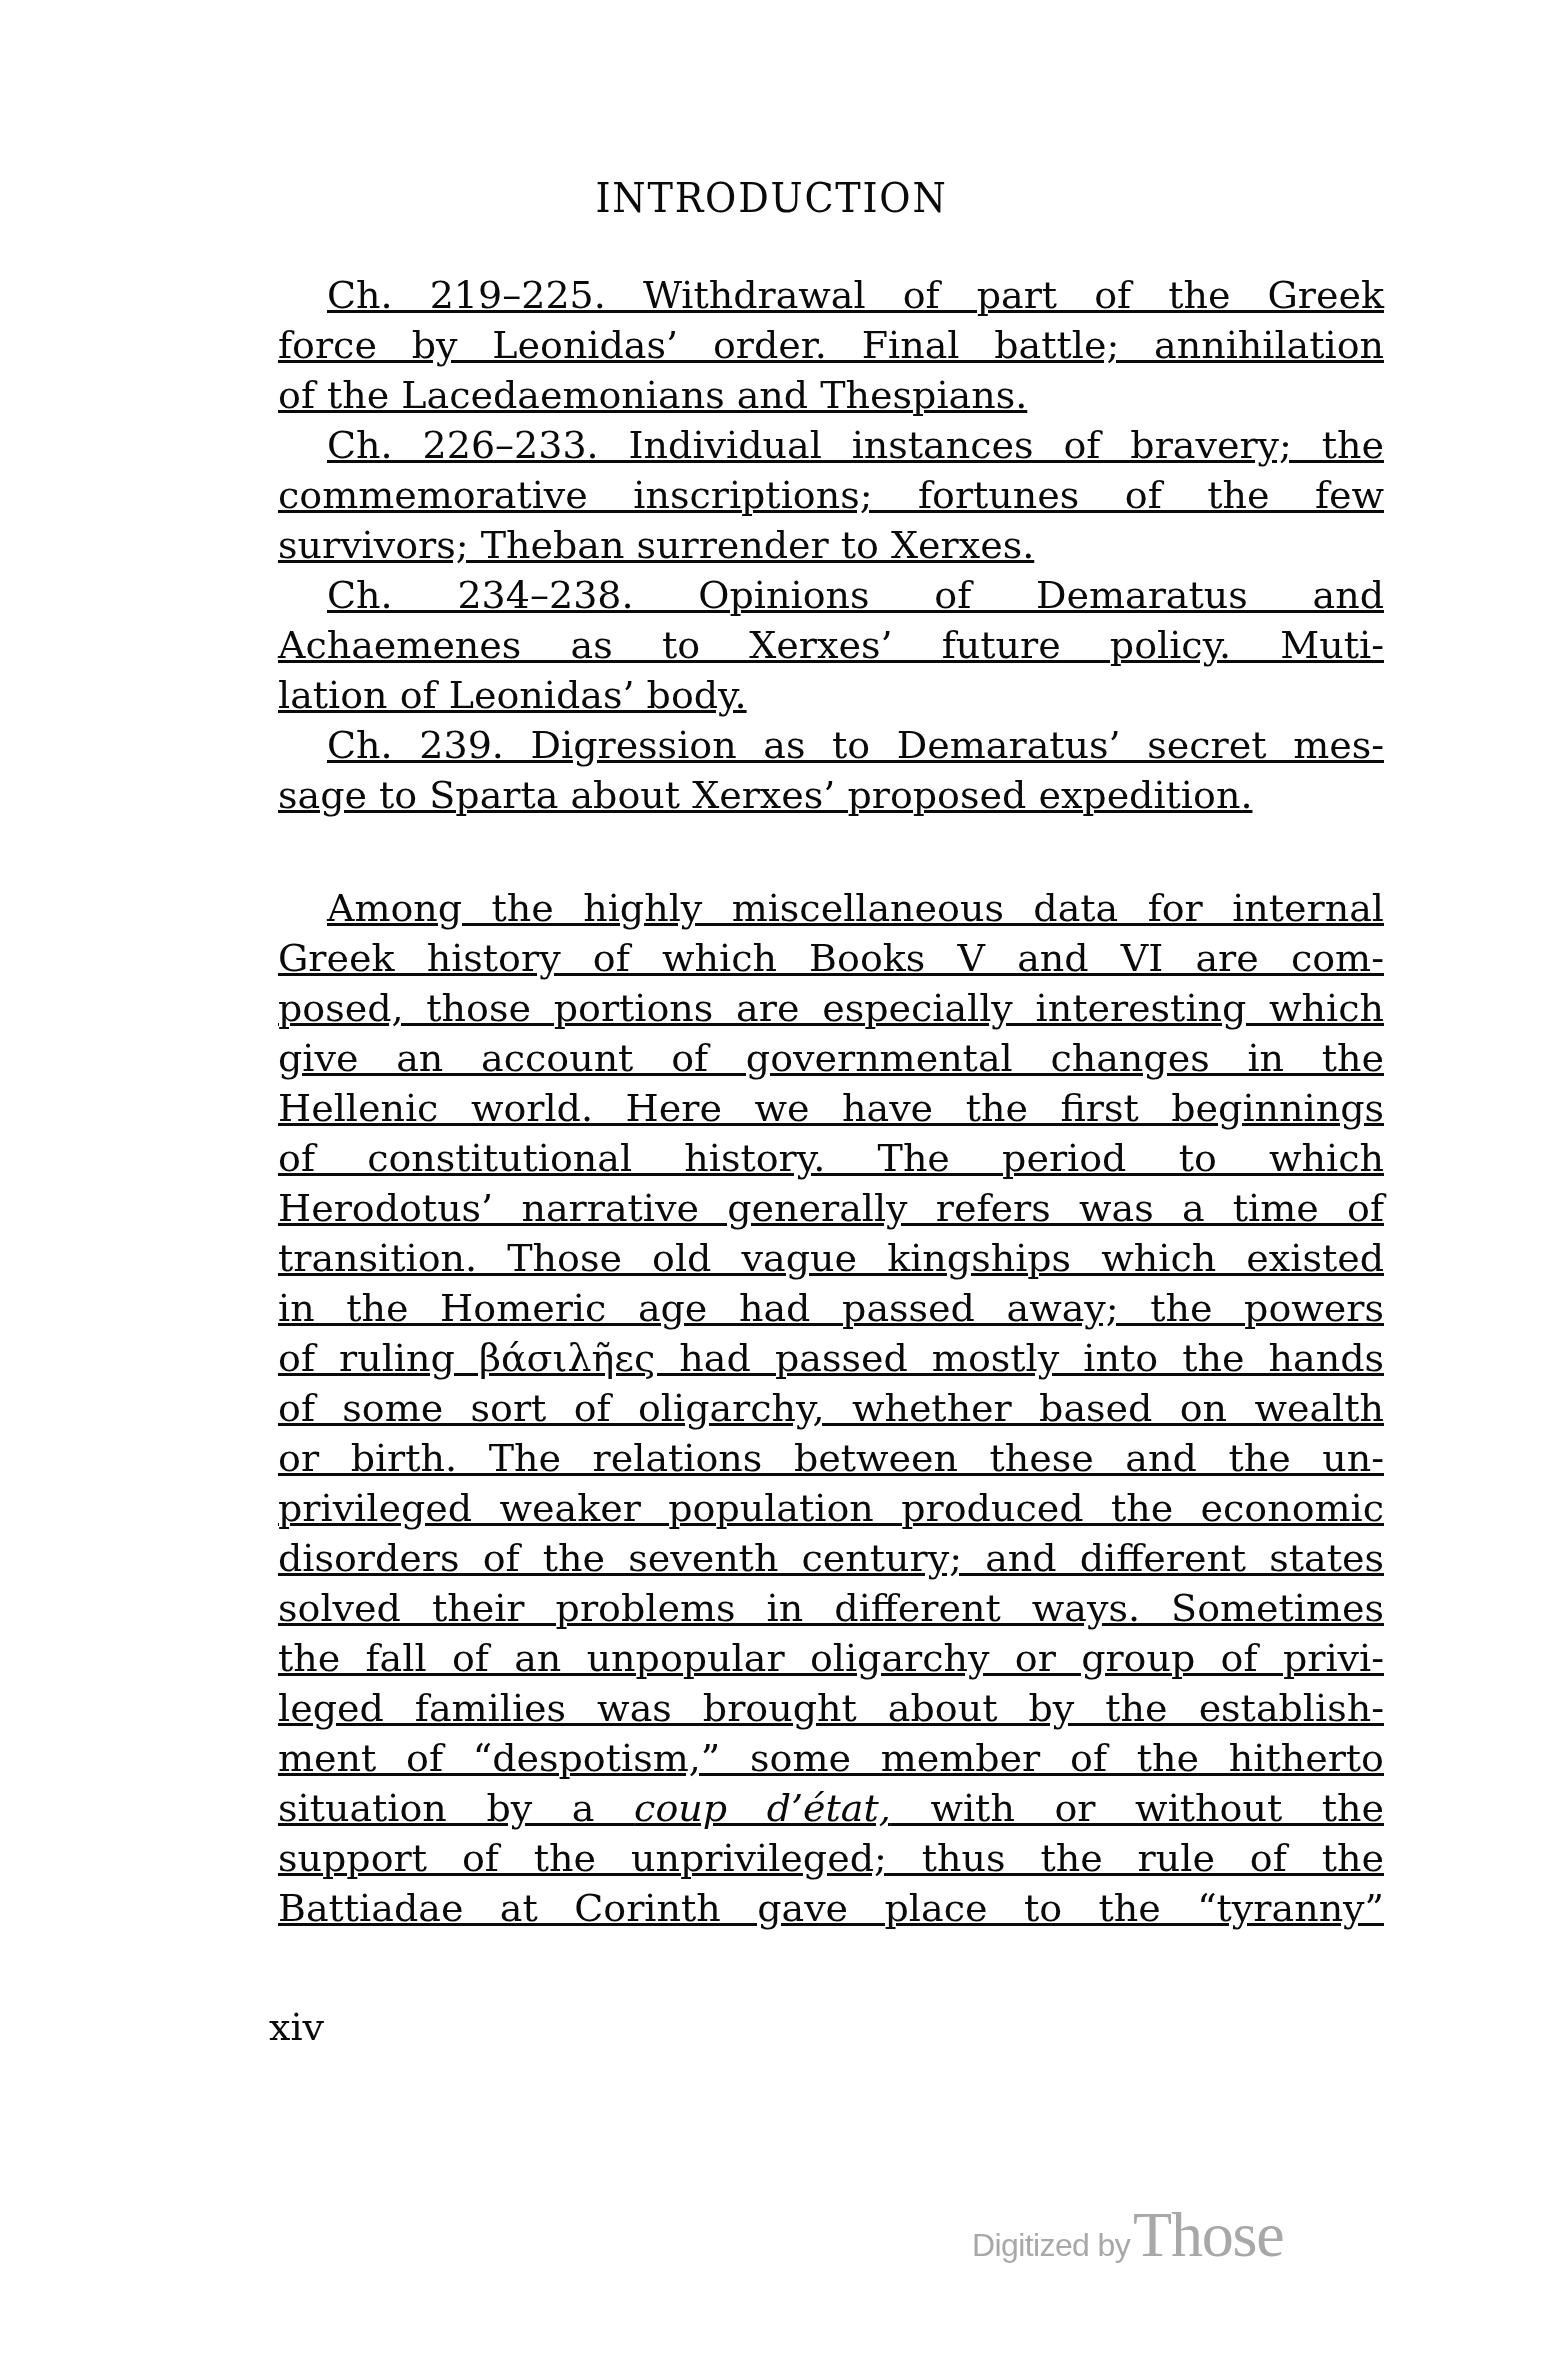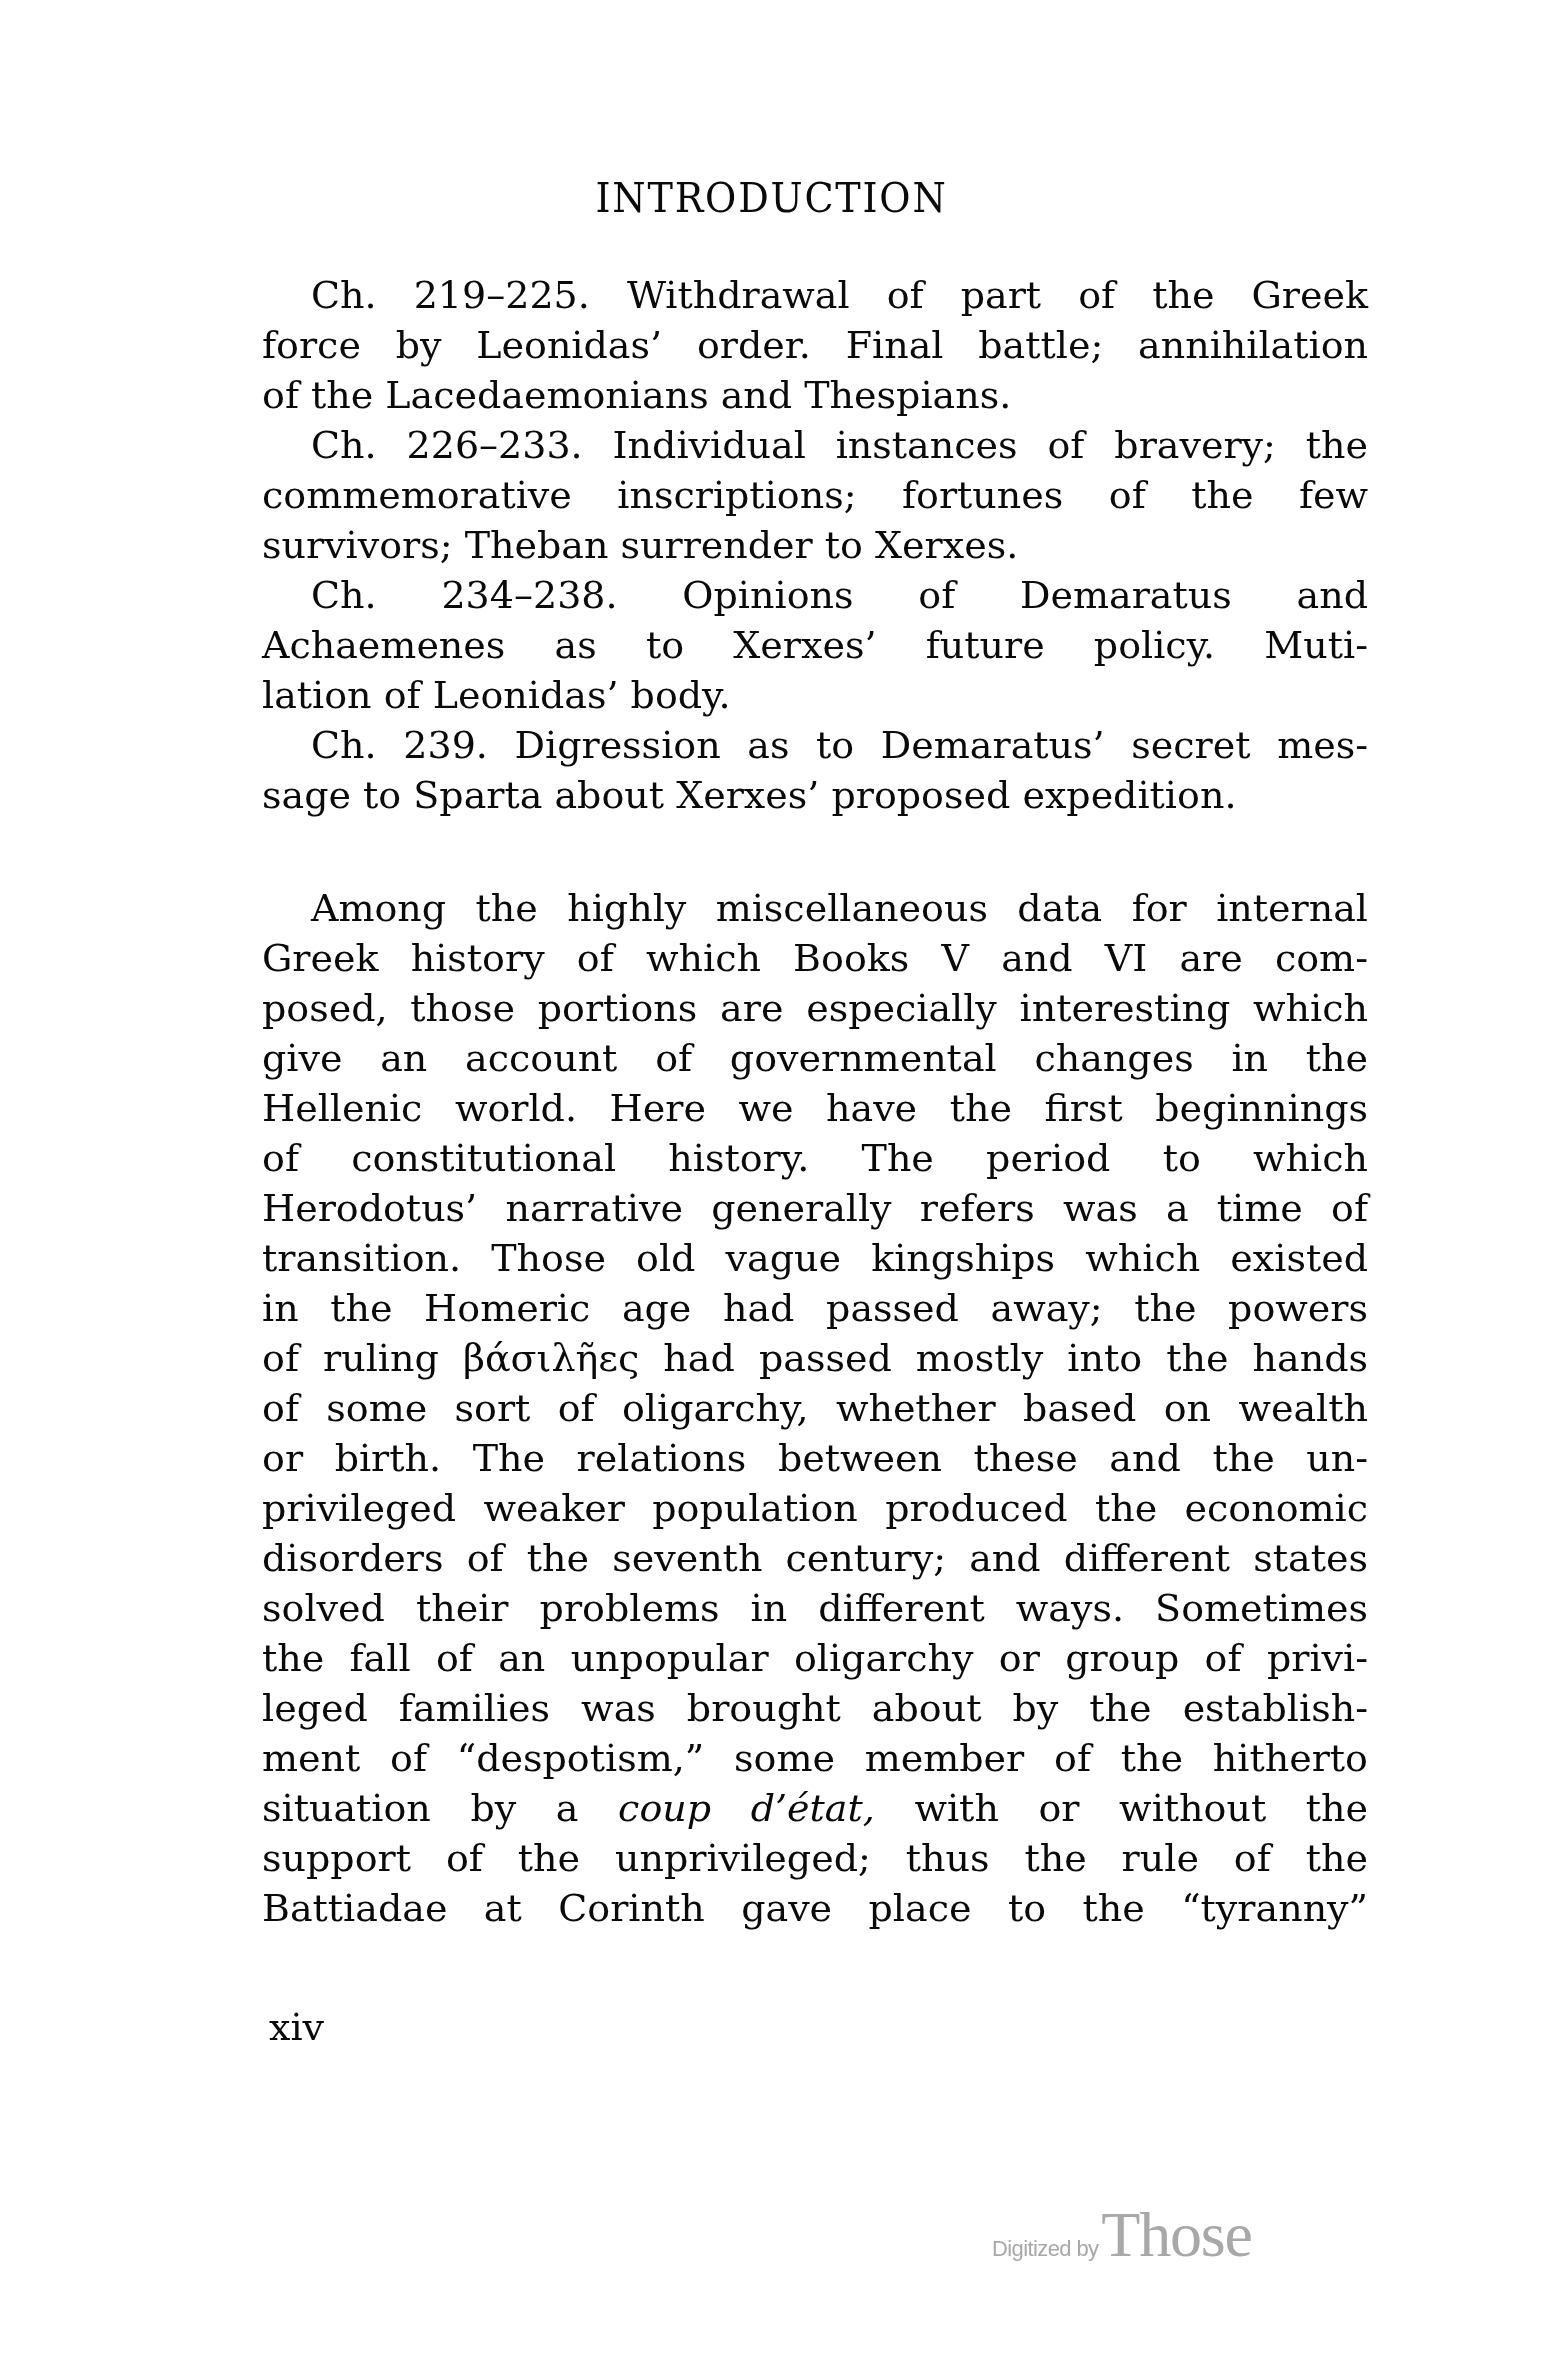--- a/index.html
+++ b/index.html
@@ -1,32 +1,32 @@
 <!DOCTYPE html>
 <html style="font-size:10px"><head>
 <meta charset="utf-8">
 <style>
   html, body { margin: 0; padding: 0; background: #ffffff; }
   body { width: 1543px; height: 2377px; position: relative; overflow: hidden;
          font-family: "DejaVu Serif", "Liberation Serif", serif; color: #0a0a0a; }
   .page { position: absolute; left: 0; top: 0; width: 1543px; height: 1905px; }
   .heading { position: absolute; left: 0; width: 1543px; top: 174px; text-align: center;
              font-size: 41px; letter-spacing: 1.9px; line-height: 49px; transform: scaleX(0.93); }
-  .block { position: absolute; left: 262px; width: 1106px; }
+  .block { position: absolute; left: 278px; width: 1106px; text-decoration: underline; }
   .line { display: block; height: 50px; line-height: 50px; font-size: 38px;
           white-space: nowrap; text-align: justify; text-align-last: justify;
           transform-origin: left center; }
   .line.last { text-align-last: left; }
   .line.indent { padding-left: 49px; }
   .summaries { top: 270px; }
   .body-text { top: 883px; }
   .folio { position: absolute; left: 269px; top: 2003px; font-size: 38px; line-height: 49px; }
   .watermark { position: absolute; left: 972px; top: 2198px; color: #a8a8a8;
                font-family: "Liberation Sans", sans-serif; white-space: nowrap; }
-  .watermark .small { font-size: 22px; vertical-align: baseline; letter-spacing: -0.6px; margin-left: 20px; }
+  .watermark .small { font-size: 32px; vertical-align: baseline; letter-spacing: -0.6px; }
   .watermark .big { font-family: "Liberation Serif", serif; font-size: 64px; letter-spacing: -1.2px; }
   em { font-style: italic; }
 </style>
 </head>
 <body>
 
 <div class="page">
 
   <div class="heading">INTRODUCTION</div>
 

